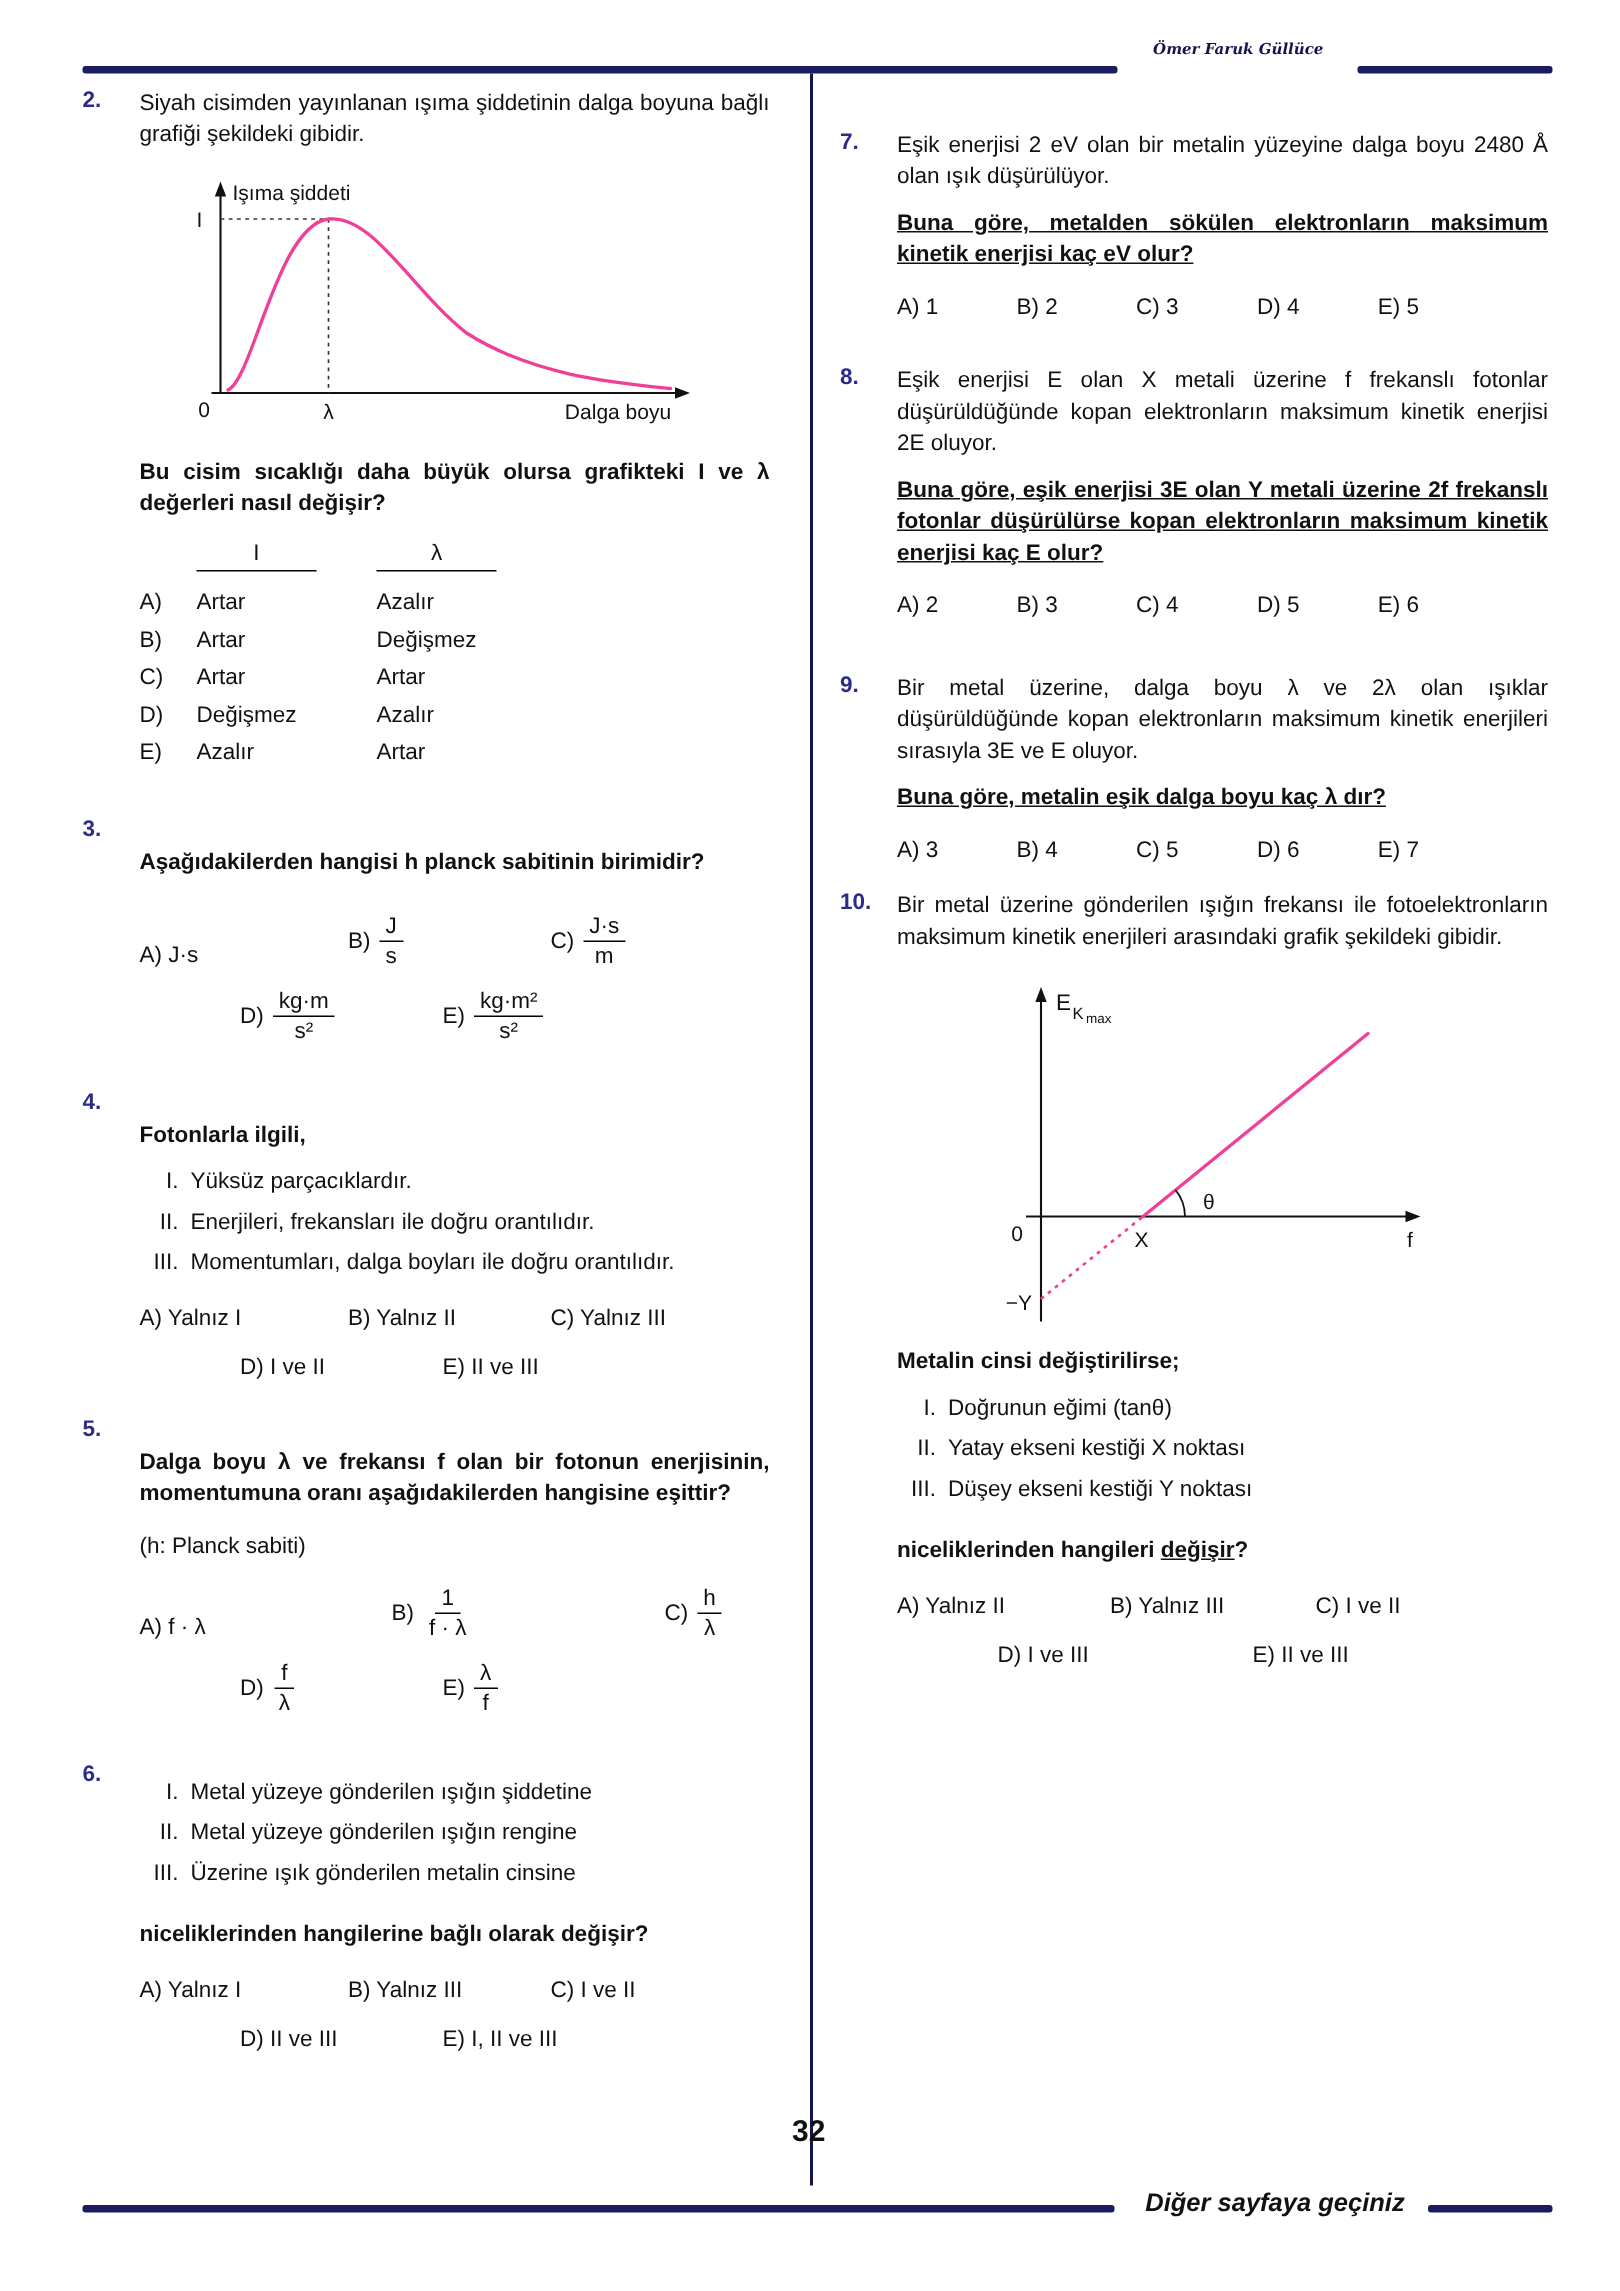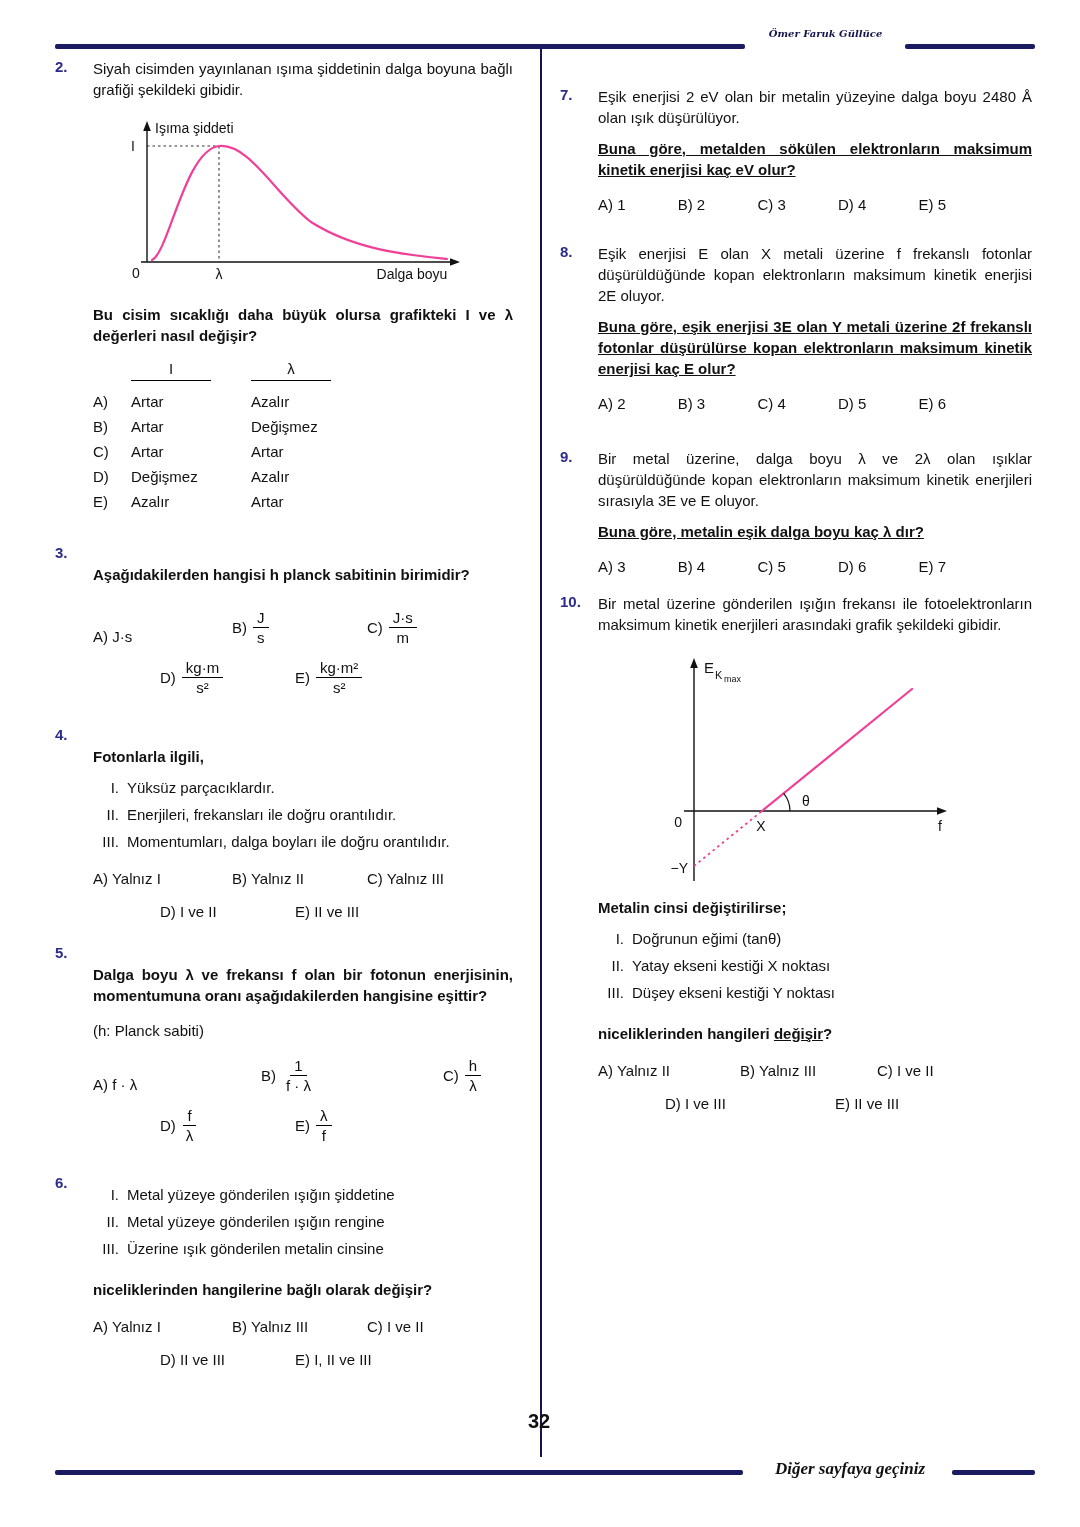--- a/index.html
+++ b/index.html
@@ -14,21 +14,21 @@
   .rule-top-right  { left:905px; top:44px;  width:130px; }
   .rule-bot-left   { left:55px;  top:1470px; width:688px; }
   .rule-bot-right  { left:952px; top:1470px; width:83px; }
   .signature {
     position:absolute; left:748px; top:28px; width:155px; text-align:center;
     font-family:"DejaVu Serif", serif; font-style:italic; font-weight:bold;
     font-size:10px; color:#15154d; white-space:nowrap;
   }
   .footer-text {
     position:absolute; left:755px; top:1459px; width:190px; text-align:center;
-    font-family:Liberation Serif, serif; font-style:italic; font-weight:600;
+    font-family:Liberation Sans, sans-serif; font-style:italic; font-weight:600;
     font-size:17px; color:#111; white-space:nowrap;
   }
   .page-number { position:absolute; left:528px; top:1410px; font-weight:bold; font-size:20px; }
   .divider { position:absolute; left:540px; top:49px; width:2px; height:1408px; background:#15154d; }
 
   .col { position:absolute; }
   .col-left  { left:55px;  top:58px; width:458px; }
   .col-right { left:560px; top:86px; width:472px; }
 
   .q { display:flex; }

